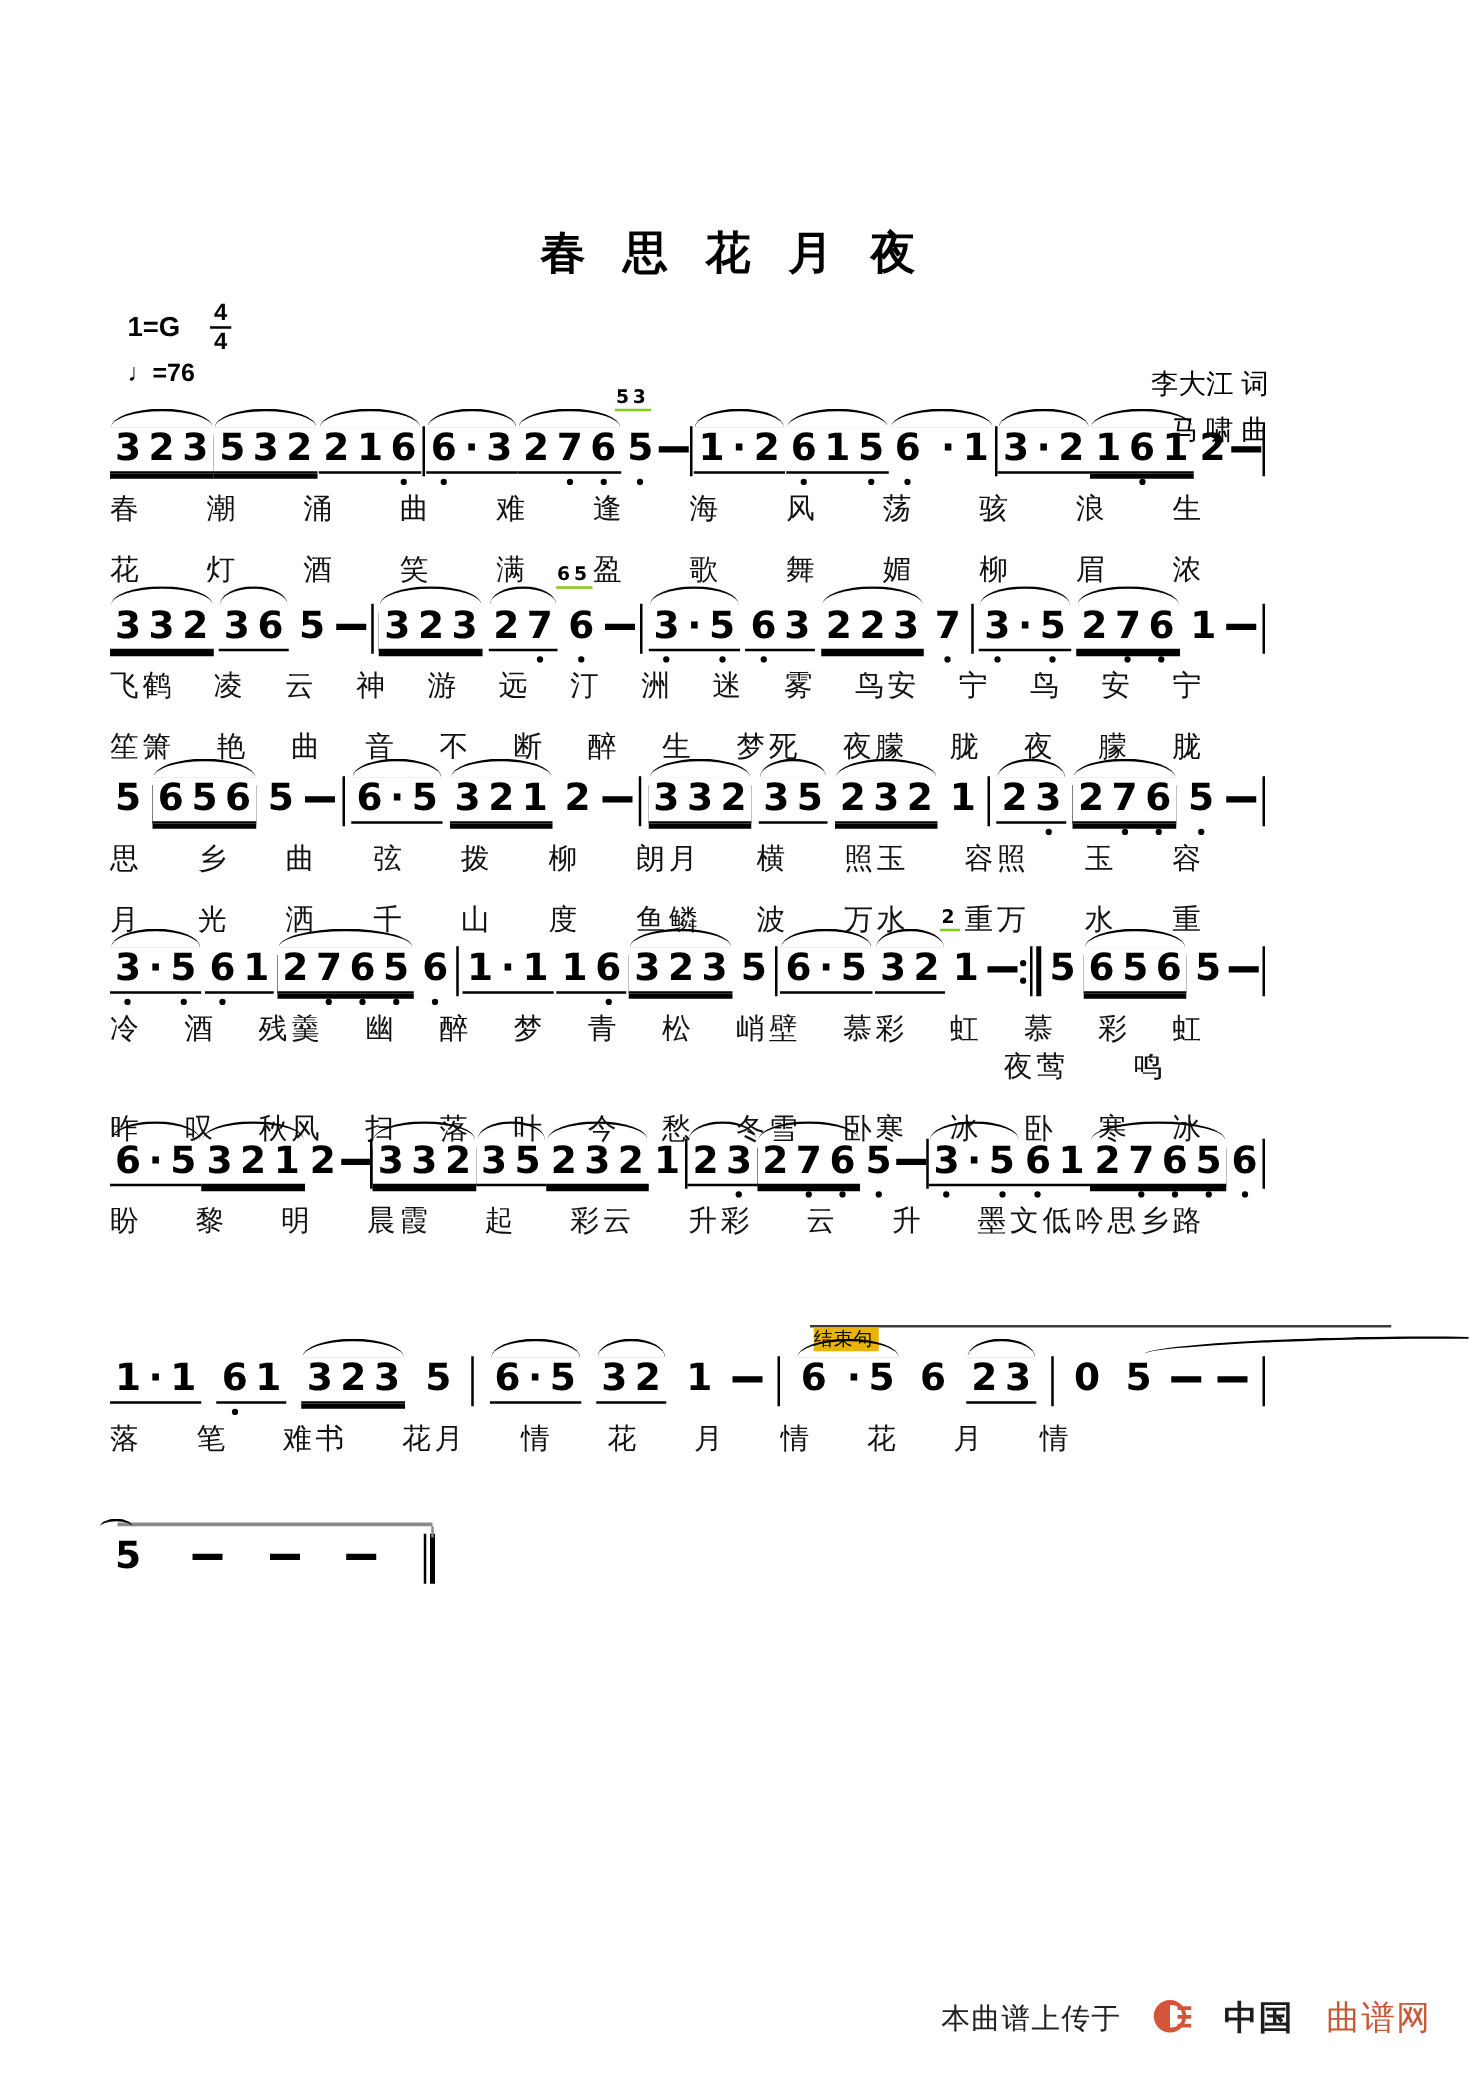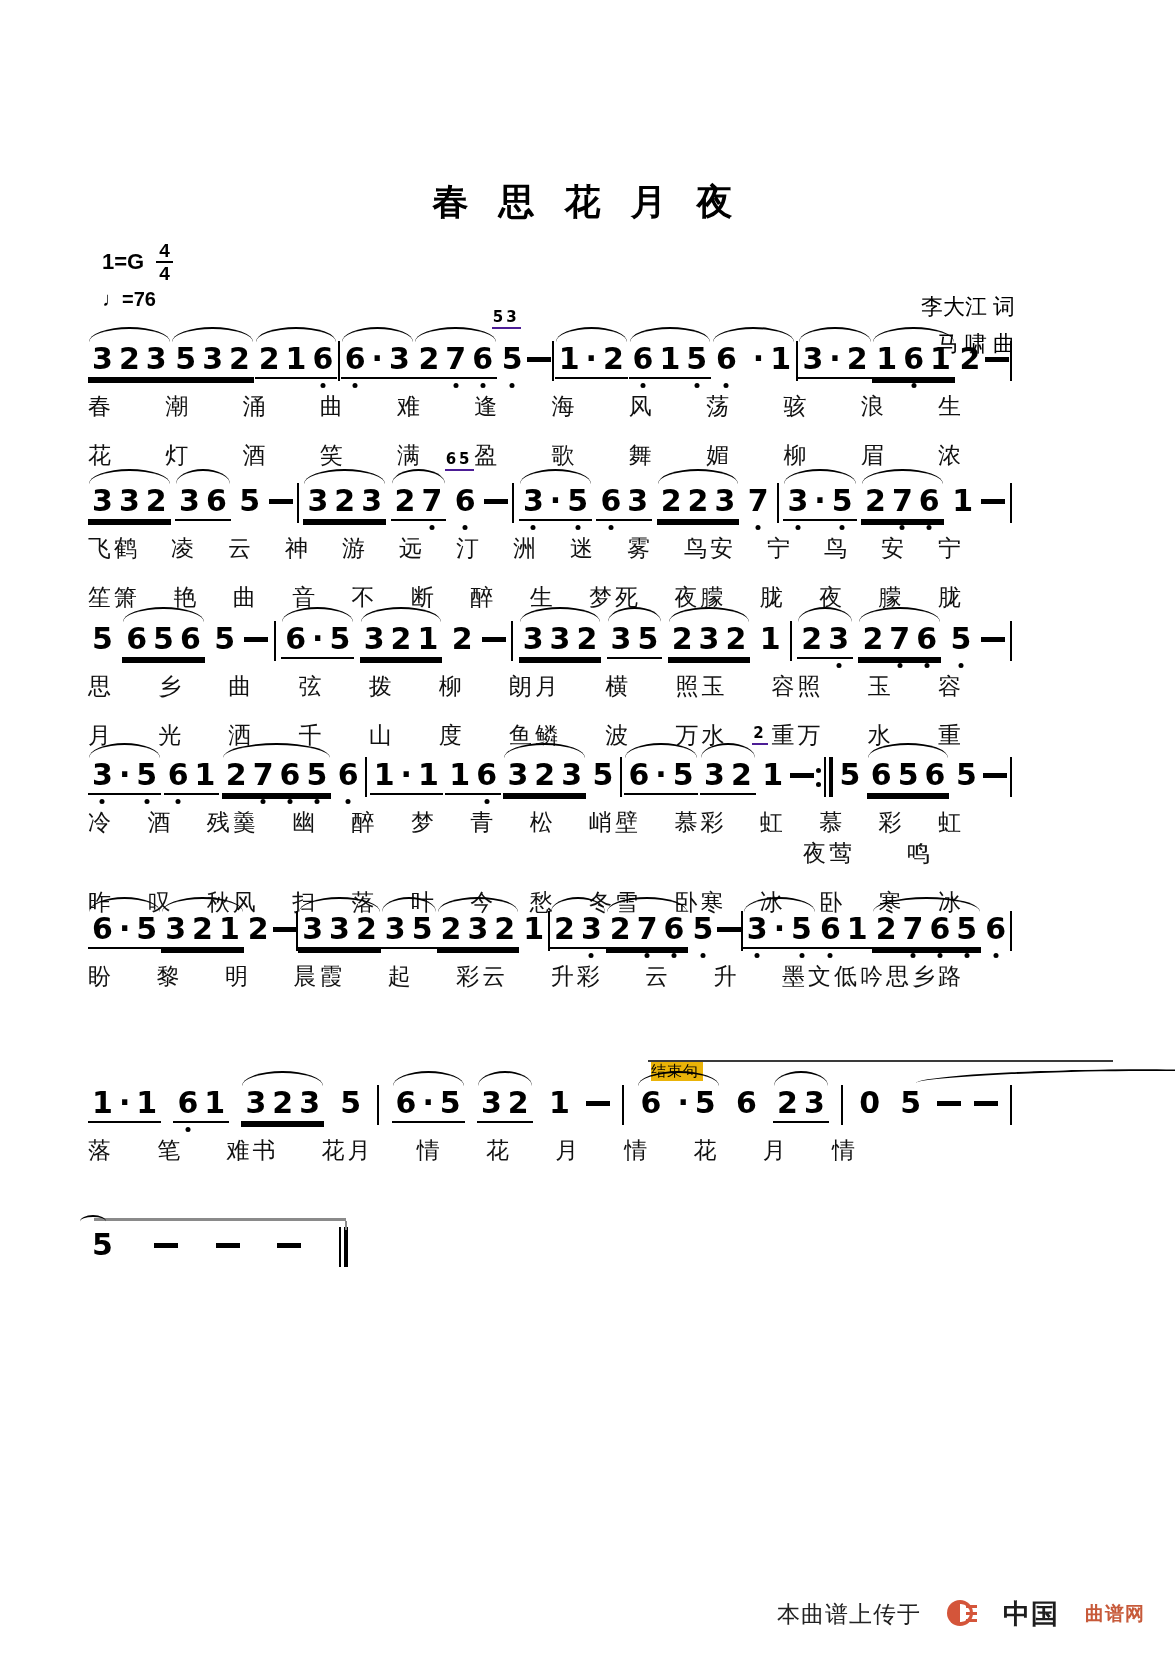--- a/index.html
+++ b/index.html
@@ -2,21 +2,21 @@
 <html><head>
 <meta charset="utf-8">
 <style>
   html,body{margin:0;padding:0;background:#fff;}
   #sheet{position:relative;width:1175px;height:1663px;background:#fff;overflow:hidden;
          font-family:"Liberation Sans","DejaVu Sans",sans-serif;color:#000;}
 
   
   .title{position:absolute;top:178px;left:0;width:100%;text-align:center;
          font-size:36px;font-weight:bold;letter-spacing:10px;}
-  .keysig{position:absolute;top:240px;left:102px;font-size:22px;font-weight:bold;display:flex;align-items:center;gap:12px;}
+  .keysig{position:absolute;top:240px;left:102px;font-size:22px;font-weight:bold;display:flex;align-items:center;gap:24px;}
   .frac{display:inline-flex;flex-direction:column;align-items:center;font-size:19px;line-height:1;}
   .frac b{padding:1px 3px;}
   .frac b:first-child{border-bottom:2px solid #000;}
   .tempo{position:absolute;top:288px;left:102px;font-size:20px;font-weight:bold;}
   .credits{position:absolute;top:252px;right:160px;text-align:right;font-size:22px;line-height:37px;margin-top:36px;}
 
   
   .sys{position:absolute;left:88px;width:924px;}
   .nrow{display:flex;justify-content:space-between;align-items:flex-start;padding-top:34px;}
   .note{position:relative;display:inline-block;}
@@ -24,21 +24,21 @@
   .nb.u1{border-bottom:2px solid #000;}
   .nb.u2{border-bottom:2px solid #000;box-shadow:0 4px 0 #000;}
   b.c{font-family:"DejaVu Sans",sans-serif;font-weight:700;font-size:30px;line-height:1;
       position:relative;padding:0 3px;font-style:normal;}
   b.c.sp{padding:0 5px;}
   i.ld{position:absolute;left:50%;bottom:-14px;transform:translateX(-50%);
        width:5px;height:5px;border-radius:50%;background:#000;}
   i.slur{position:absolute;top:-17px;left:1px;right:1px;height:13px;
          border-top:2px solid #000;border-radius:50% 50% 0 0/100% 100% 0 0;}
   i.grace{position:absolute;top:-36px;left:-6px;font:700 15px "DejaVu Sans",sans-serif;
-          border-bottom:2px solid #4c1d95;letter-spacing:3px;padding:0 1px 1px;font-style:normal;}
+          border-bottom:2px solid #84cc16;letter-spacing:3px;padding:0 1px 1px;font-style:normal;}
   i.tie{position:absolute;top:-18px;left:20px;width:310px;height:16px;
         border-top:2px solid #000;border-radius:100% 100% 0 0/100% 100% 0 0;transform:rotate(-1.5deg);}
   i.tiein{position:absolute;top:-15px;left:-8px;width:26px;height:11px;
           border-top:2px solid #000;border-radius:100% 100% 0 0;}
   .dash{width:24px;height:5px;background:#000;margin-top:13px;}
   .bar{width:2px;height:40px;background:#000;margin-top:-3px;}
   .rbar{display:flex;align-items:center;gap:3px;margin-top:-3px;height:40px;}
   .rbar .dots{display:flex;flex-direction:column;gap:9px;}
   .rbar .dots i{width:5px;height:5px;border-radius:50%;background:#000;}
   .rbar .b1{width:2px;height:40px;background:#000;}
@@ -59,21 +59,21 @@
   
   .footer{position:absolute;top:1596px;right:30px;display:flex;align-items:center;gap:26px;}
   .footer .pre{font-size:23px;color:#222;letter-spacing:1px;}
   .logo-ic{position:relative;width:30px;height:30px;}
   .logo-ic .disc{position:absolute;left:0;top:1px;width:26px;height:26px;border-radius:50%;background:#d4553a;}
   .logo-ic .disc:after{content:'';position:absolute;left:13px;top:4px;width:10px;height:18px;
         border-radius:0 10px 10px 0;background:#fff;}
   .logo-ic .l1,.logo-ic .l2,.logo-ic .l3{position:absolute;left:19px;width:11px;height:3px;background:#d4553a;}
   .logo-ic .l1{top:6px;}.logo-ic .l2{top:13px;}.logo-ic .l3{top:20px;}
   .brand1{font-size:27px;font-weight:bold;color:#1d1d1d;letter-spacing:1px;}
-  .brand2{font-size:19px;font-weight:bold;color:#c75a3a;letter-spacing:1px;}
+  .brand2{font-size:27px;font-weight:normal;color:#c75a3a;letter-spacing:1px;}
 </style>
 </head>
 <body>
 
 <div id="sheet">
 
   <div class="title">春 思 花 月 夜</div>
 
   <div class="keysig">
     <span>1=G</span>

